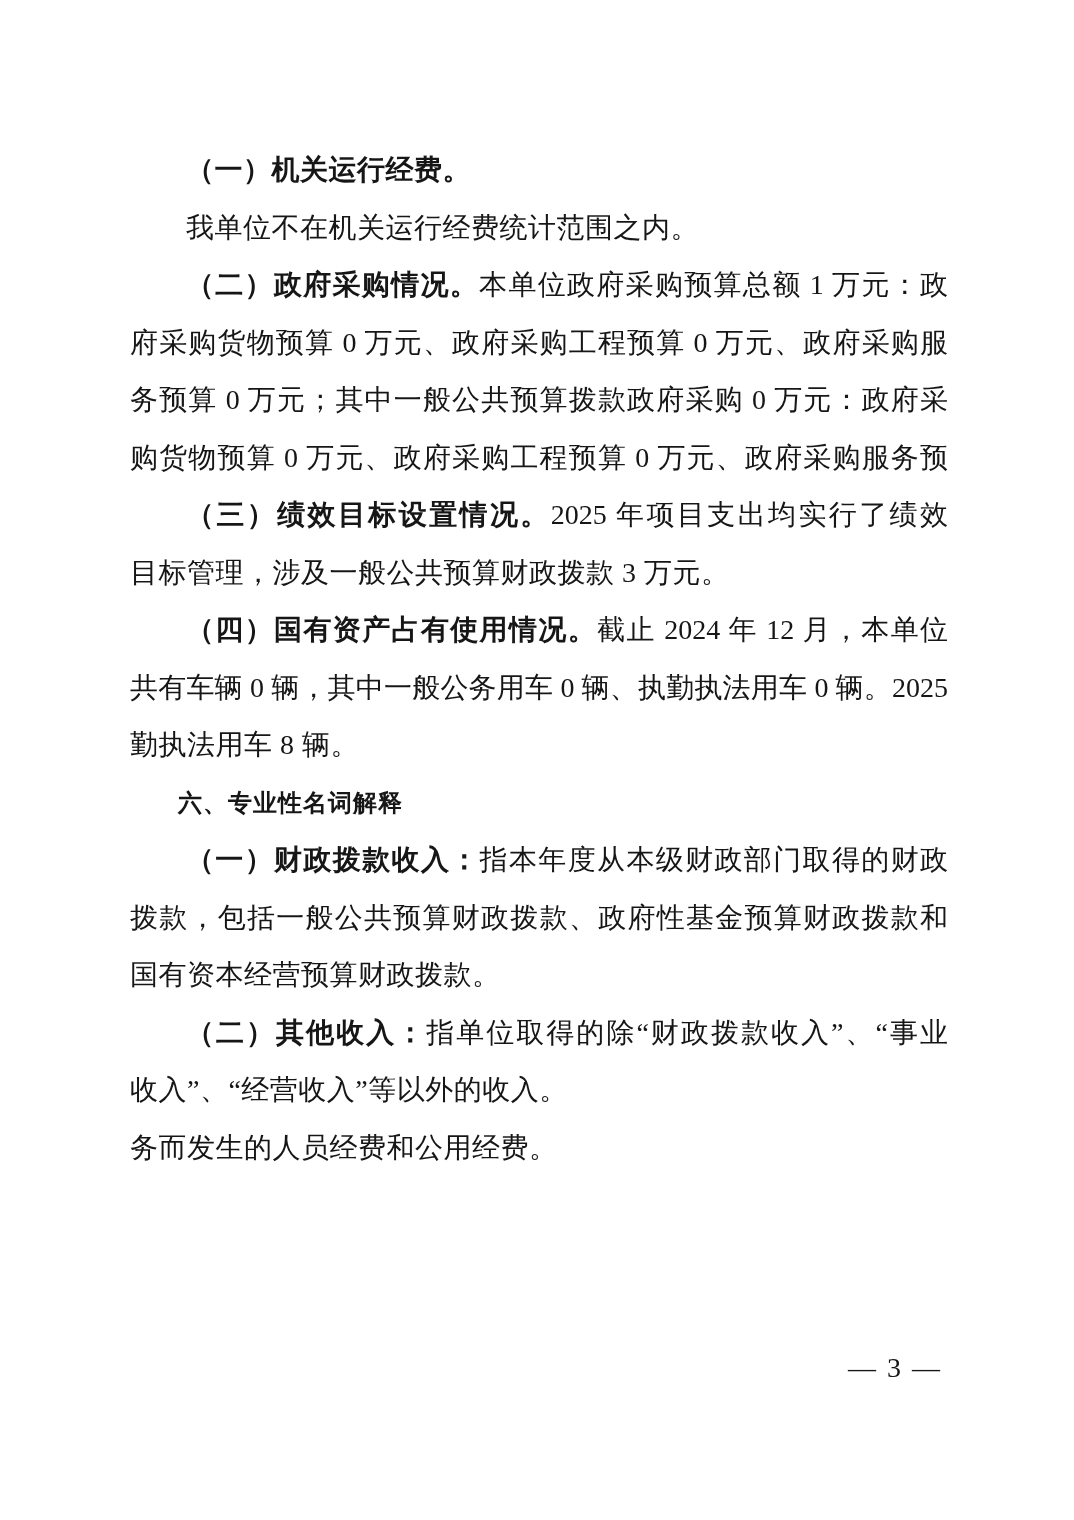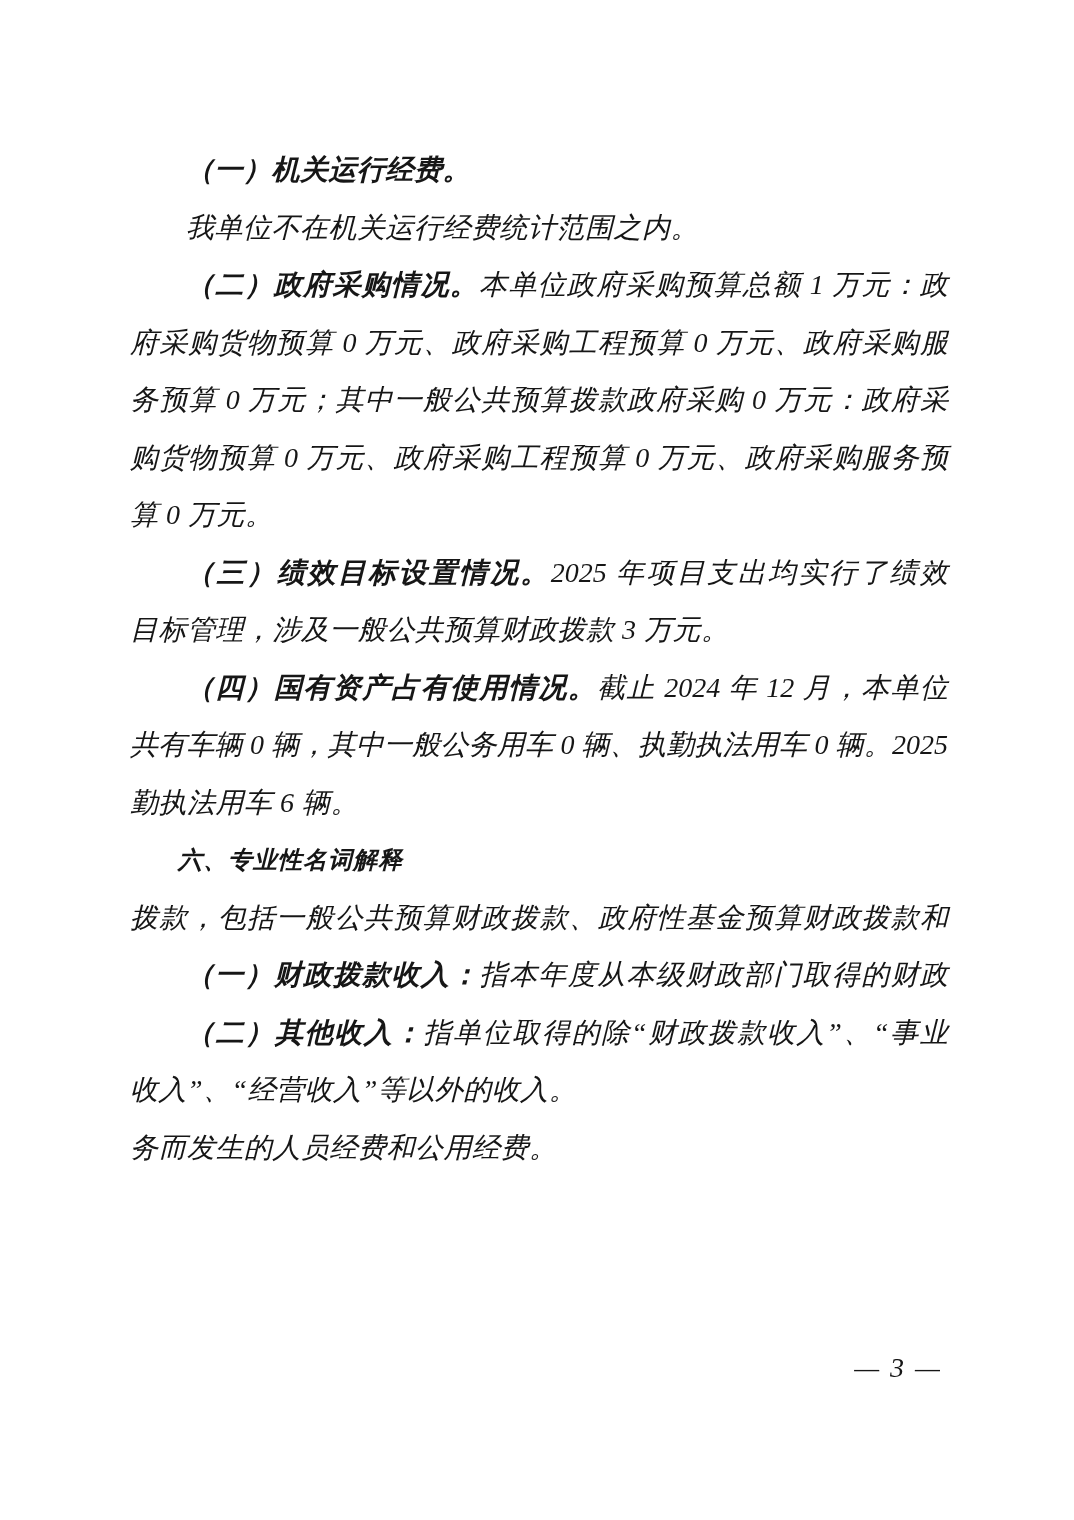--- a/index.html
+++ b/index.html
@@ -14,21 +14,20 @@
     color: #161616;
   }
   .page {
     position: relative;
     width: 1074px;
     height: 1520px;
     box-sizing: border-box;
     padding: 141px 126px 0 130px;
     background: #ffffff;
     overflow: hidden;
-    font-style: italic;
   }
   .line {
     font-size: 28px;
     line-height: 57.5px;
     text-align: left;
     white-space: nowrap;
     letter-spacing: 0.5px;
   }
   
   .line.fill {
@@ -71,39 +70,39 @@
   <div class="line indent"><span>我单位不在机关运行经费统计范围之内。</span></div>
 
   <div class="line indent fill"><span class="lead">（二）政府采购情况。</span><span>本单位政府采购预算总额 1 万元：政</span></div>
 
   <div class="line fill"><span>府采购货物预算 0 万元、政府采购工程预算 0 万元、政府采购服</span></div>
 
   <div class="line fill"><span>务预算 0 万元；其中一般公共预算拨款政府采购 0 万元：政府采</span></div>
 
   <div class="line fill"><span>购货物预算 0 万元、政府采购工程预算 0 万元、政府采购服务预</span></div>
 
-  <div class="line"><span>算 0 万元。</span></div>
 
   <div class="line indent fill"><span class="lead">（三）绩效目标设置情况。</span><span>2025 年项目支出均实行了绩效</span></div>
 
   <div class="line"><span>目标管理，涉及一般公共预算财政拨款 3 万元。</span></div>
 
   <div class="line indent fill"><span class="lead">（四）国有资产占有使用情况。</span><span>截止 2024 年 12 月，本单位</span></div>
 
   <div class="line fill"><span>共有车辆 0 辆，其中一般公务用车 0 辆、执勤执法用车 0 辆。2025</span></div>
 
 
-  <div class="line"><span>勤执法用车 6 辆。</span></div>
+  <div class="line"><span>勤执法用车 8 辆。</span></div>
 
   <div class="line heading indent">六、专业性名词解释</div>
 
+  <div class="line indent fill"><span class="lead">（一）财政拨款收入：</span><span>指本年度从本级财政部门取得的财政</span></div>
+
   <div class="line fill"><span>拨款，包括一般公共预算财政拨款、政府性基金预算财政拨款和</span></div>
 
-  <div class="line indent fill"><span class="lead">（一）财政拨款收入：</span><span>指本年度从本级财政部门取得的财政</span></div>
-
+  <div class="line"><span>国有资本经营预算财政拨款。</span></div>
 
   <div class="line indent fill"><span class="lead">（二）其他收入：</span><span>指单位取得的除“财政拨款收入”、“事业</span></div>
 
   <div class="line"><span>收入”、“经营收入”等以外的收入。</span></div>
 
 
   <div class="line"><span>务而发生的人员经费和公用经费。</span></div>
 
   <div class="page-number">— 3 —</div>
 

